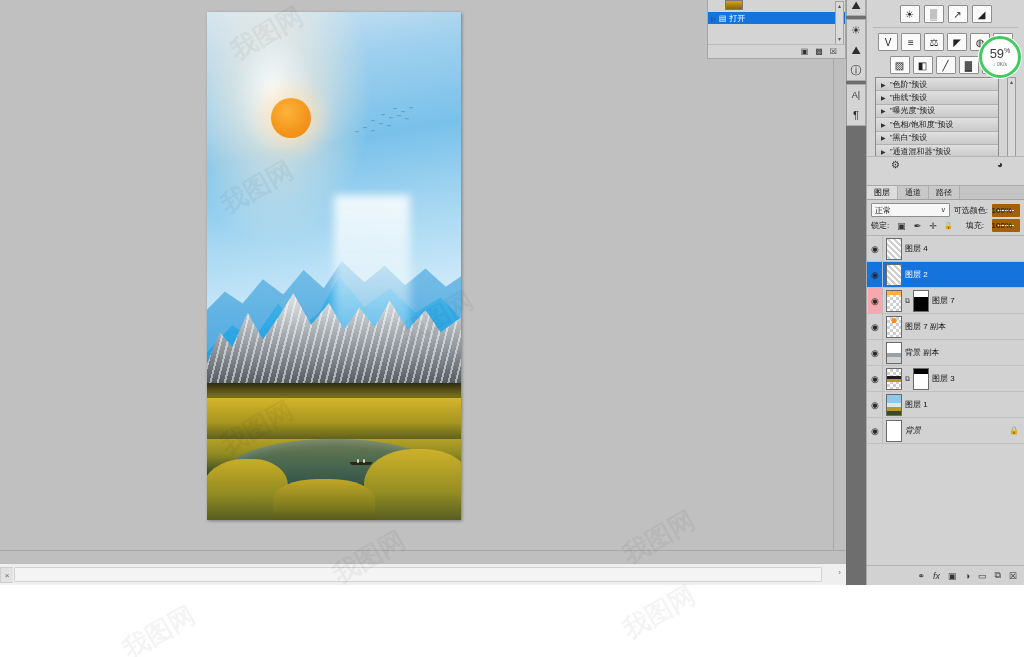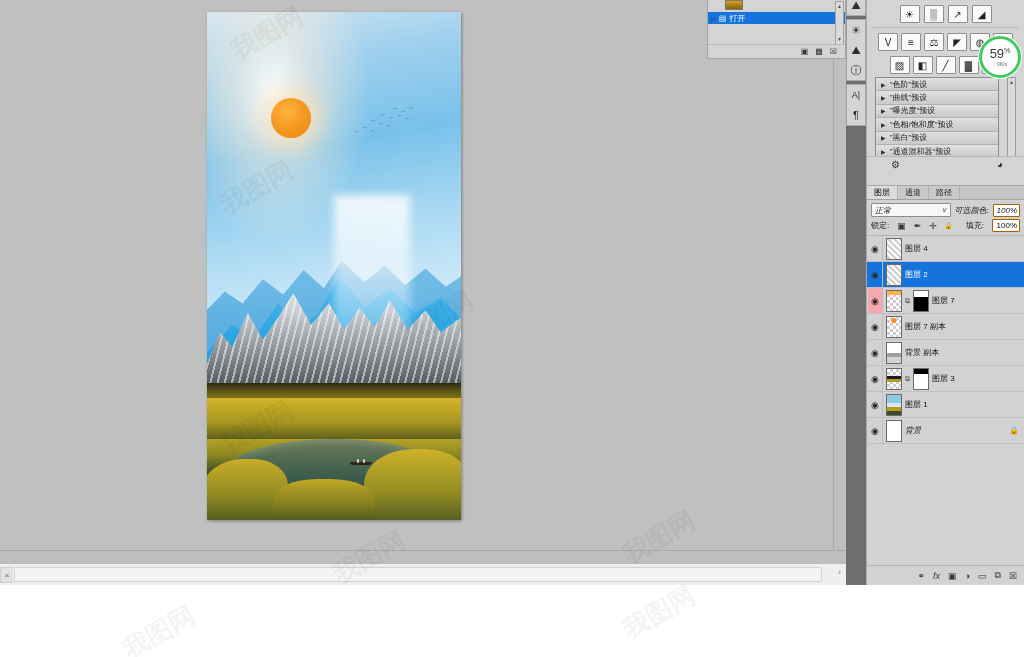--- a/index.html
+++ b/index.html
@@ -209,31 +209,31 @@
     position:absolute; left:0; top:185px; width:158px; height:400px;
     background:#d2d2d2; border-left:1px solid #a9a9a9; border-top:1px solid #a9a9a9;
   }
   .lay-tabs{ display:flex; height:14px; background:#c4c4c4; border-bottom:1px solid #a2a2a2; }
   .lay-tab{
     padding:0 7px; font-size:8px; color:#1b1b1b; display:flex; align-items:center;
     background:#c9c9c9; border-right:1px solid #aeaeae;
   }
   .lay-tab.active{ background:#dcdcdc; color:#000; }
   .lay-blend{
-    display:flex; align-items:center; gap:4px; padding:3px 4px 2px 4px; height:19px;font-style:italic;
+    display:flex; align-items:center; gap:4px; padding:3px 4px 2px 4px; height:19px;
   }
   .sel-box{
     width:82px; height:14px; background:#f7f7f7; border:1px solid #8d8d8d;
     font-size:8px; color:#111; display:flex; align-items:center; padding-left:3px;
     position:relative; border-radius:1px;
   }
   .sel-box .cv{ position:absolute; right:3px; font-size:7px; color:#444; }
   .lbl{ font-size:8px; color:#1a1a1a; white-space:nowrap; }
   .num-box{
-    width:28px; height:13px; background:#ffffff; border:1px solid #a16207;
+    width:28px; height:13px; background:#ffffff; border:6px solid #a16207;
     font-size:8px; color:#111; display:flex; align-items:center; justify-content:flex-end;
     padding-right:2px; border-radius:1px;
   }
   .lay-lock{ display:flex; align-items:center; gap:8px; padding:0 4px 3px 4px; height:16px; }
   .lock-ic{ font-size:9px; color:#333; }
   .lay-list{ border-top:1px solid #b3b3b3; }
   .lay-row{
     display:flex; align-items:center; height:26px; gap:3px;
     border-bottom:1px solid #c0c0c0; background:#d2d2d2; padding-left:1px;
   }

